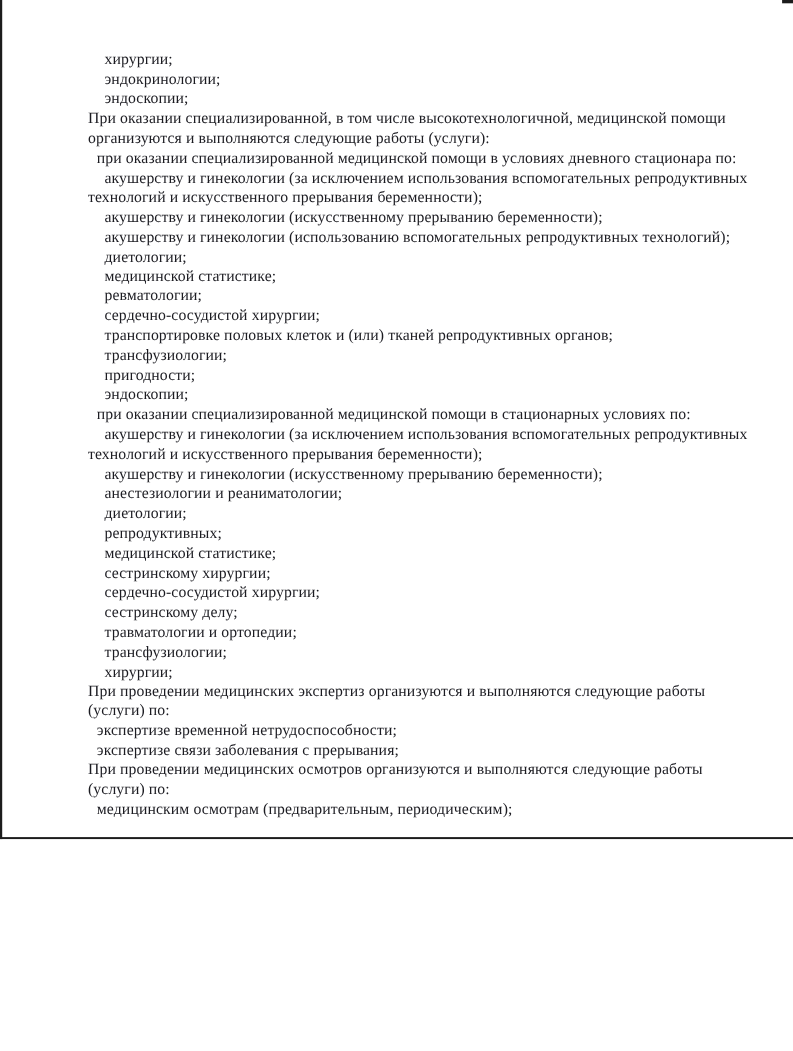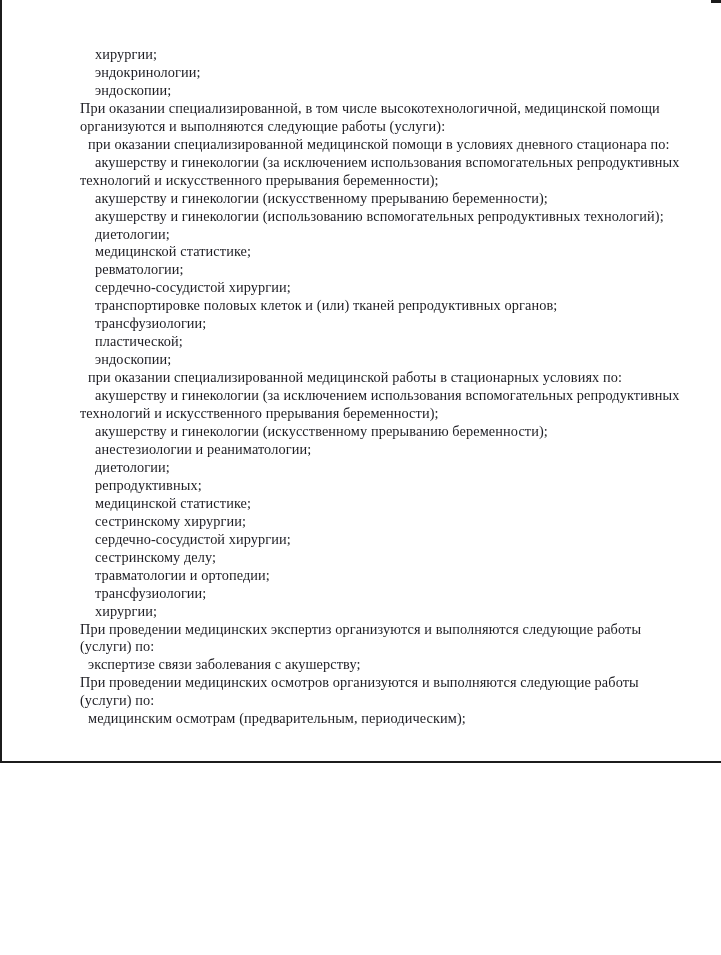--- a/index.html
+++ b/index.html
@@ -58,36 +58,37 @@
       <div class="line indent-2">акушерству и гинекологии (за исключением использования вспомогательных репродуктивных</div>
       <div class="line indent-0">технологий и искусственного прерывания беременности);</div>
       <div class="line indent-2">акушерству и гинекологии (искусственному прерыванию беременности);</div>
       <div class="line indent-2">акушерству и гинекологии (использованию вспомогательных репродуктивных технологий);</div>
       <div class="line indent-2">диетологии;</div>
       <div class="line indent-2">медицинской статистике;</div>
       <div class="line indent-2">ревматологии;</div>
       <div class="line indent-2">сердечно-сосудистой хирургии;</div>
       <div class="line indent-2">транспортировке половых клеток и (или) тканей репродуктивных органов;</div>
       <div class="line indent-2">трансфузиологии;</div>
-      <div class="line indent-2">пластической;</div>
+      <div class="line indent-2">пригодности;</div>
       <div class="line indent-2">эндоскопии;</div>
-      <div class="line indent-1">при оказании специализированной медицинской работы в стационарных условиях по:</div>
+      <div class="line indent-1">при оказании специализированной медицинской помощи в стационарных условиях по:</div>
       <div class="line indent-2">акушерству и гинекологии (за исключением использования вспомогательных репродуктивных</div>
       <div class="line indent-0">технологий и искусственного прерывания беременности);</div>
       <div class="line indent-2">акушерству и гинекологии (искусственному прерыванию беременности);</div>
       <div class="line indent-2">анестезиологии и реаниматологии;</div>
       <div class="line indent-2">диетологии;</div>
       <div class="line indent-2">репродуктивных;</div>
       <div class="line indent-2">медицинской статистике;</div>
       <div class="line indent-2">сестринскому хирургии;</div>
       <div class="line indent-2">сердечно-сосудистой хирургии;</div>
       <div class="line indent-2">сестринскому делу;</div>
       <div class="line indent-2">травматологии и ортопедии;</div>
       <div class="line indent-2">трансфузиологии;</div>
       <div class="line indent-2">хирургии;</div>
       <div class="line indent-0">При проведении медицинских экспертиз организуются и выполняются следующие работы</div>
       <div class="line indent-0">(услуги) по:</div>
-      <div class="line indent-1">экспертизе связи заболевания с акушерству;</div>
+      <div class="line indent-1">экспертизе временной нетрудоспособности;</div>
+      <div class="line indent-1">экспертизе связи заболевания с прерывания;</div>
       <div class="line indent-0">При проведении медицинских осмотров организуются и выполняются следующие работы</div>
       <div class="line indent-0">(услуги) по:</div>
       <div class="line indent-1">медицинским осмотрам (предварительным, периодическим);</div>
     </div>
 </div>
 
 </body></html>

